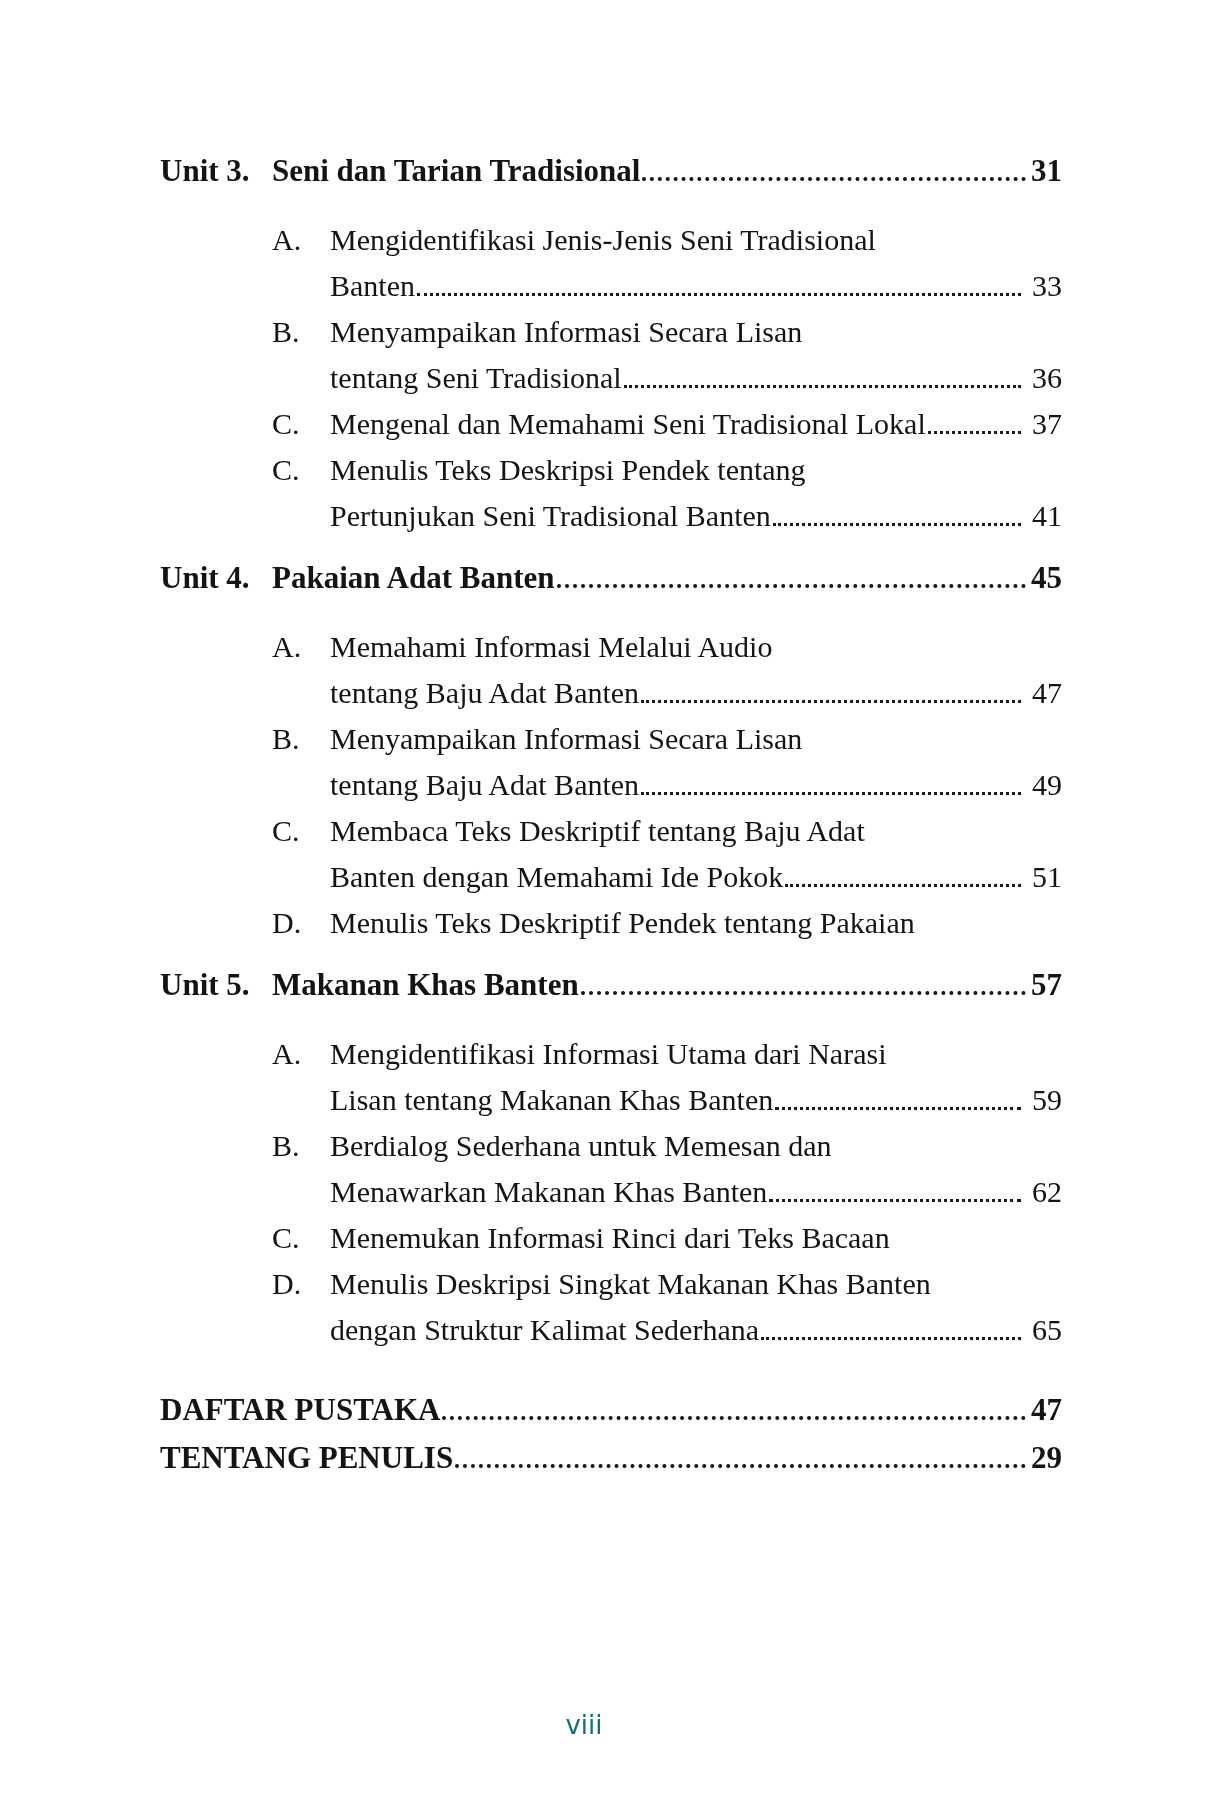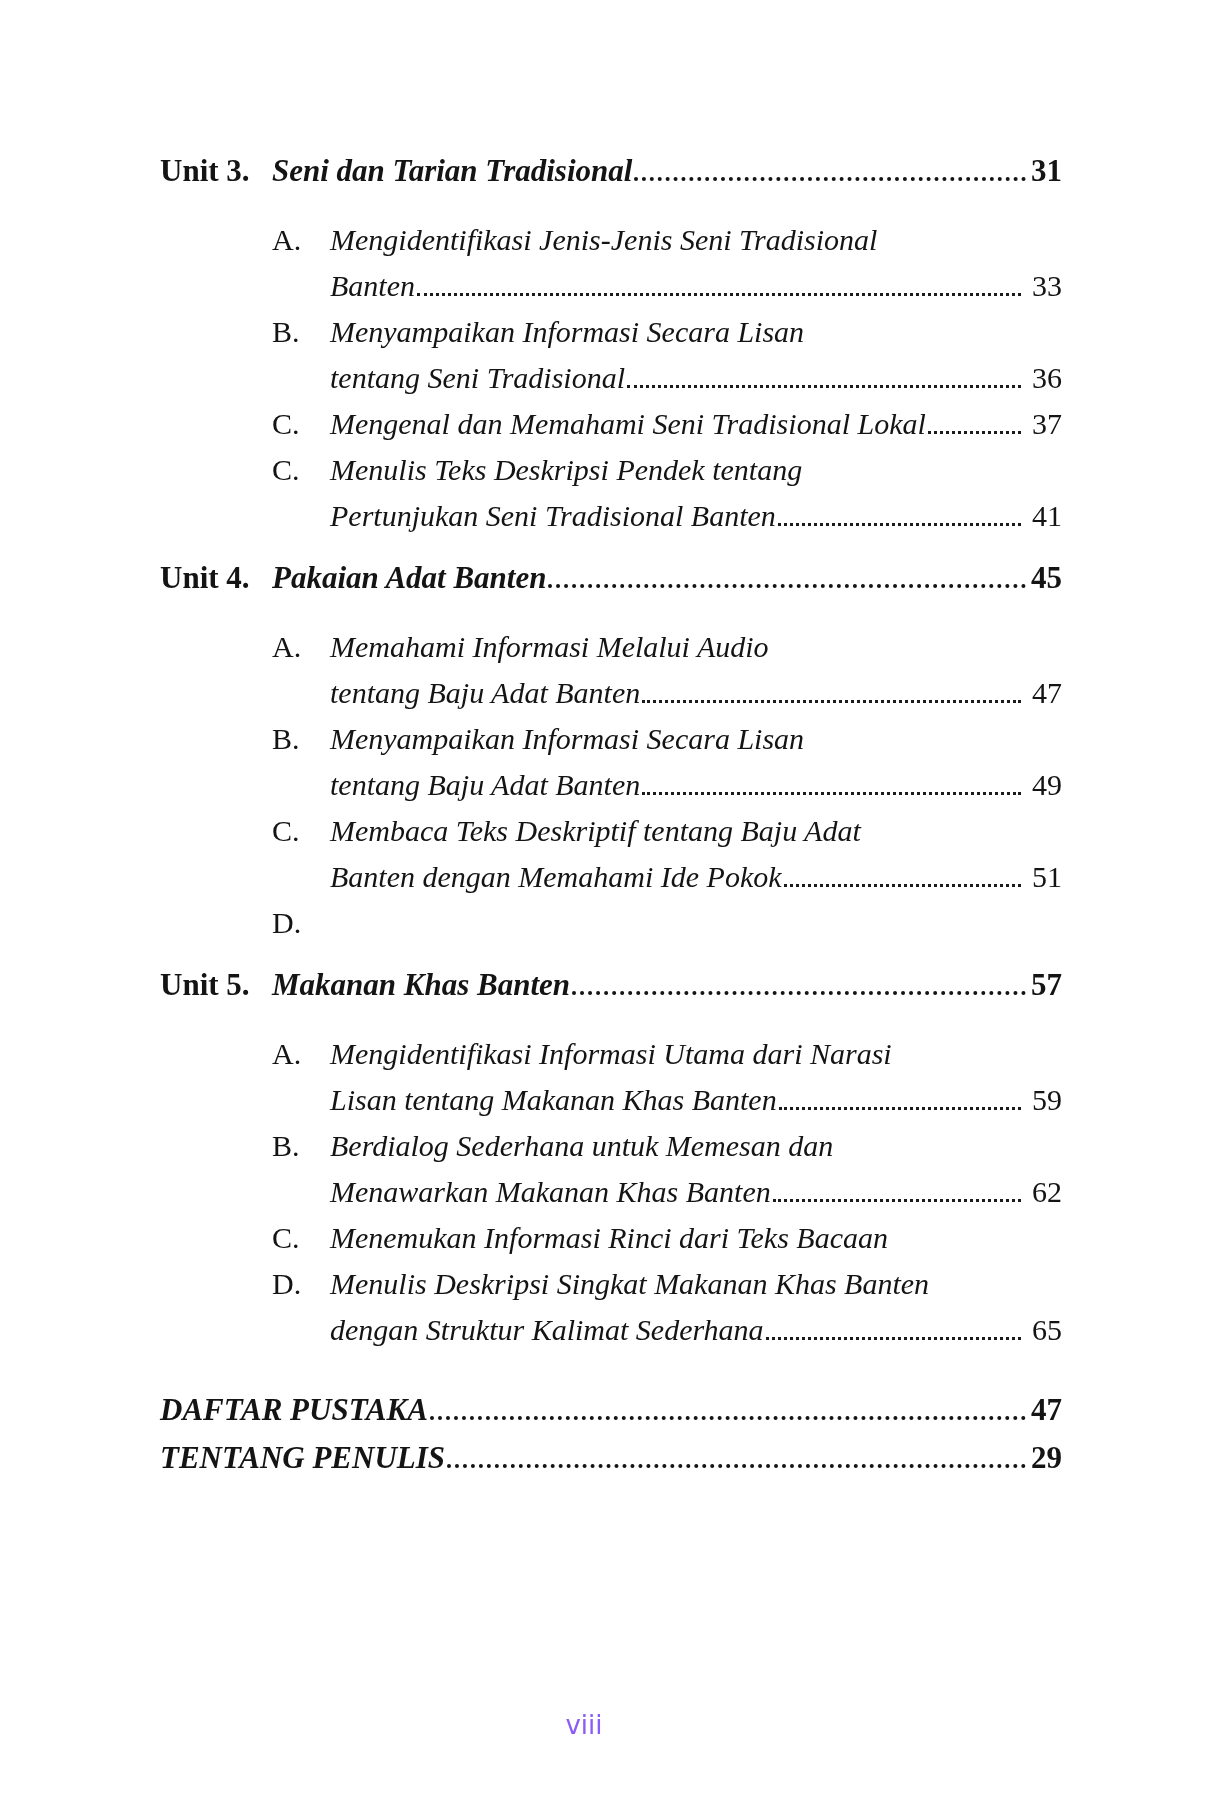--- a/index.html
+++ b/index.html
@@ -41,21 +41,20 @@
     flex: 0 0 112px;
   }
   .indent {
     flex: 0 0 112px;
   }
   .letter, .letter-spacer {
     flex: 0 0 58px;
   }
   .entry-text {
     flex: 0 0 auto;
-    font-style: italic;
   }
   .leader {
     flex: 1 1 14px;
     min-width: 14px;
     border-bottom: 3px dotted #1b1b1b;
     margin: 0 2px;
   }
   .leader-bold {
     border-bottom: 4px dotted #141414;
   }
@@ -76,21 +75,21 @@
   }
   .footer {
     position: absolute;
     top: 1705px;
     left: 0;
     width: 100%;
     text-align: center;
     font-family: "DejaVu Sans", "Liberation Sans", sans-serif;
     font-size: 26px;
     line-height: 40px;
-    color: #8b5cf6;
+    color: #0f766e;
   }
 </style>
 </head>
 <body>
 
 <div class="page">
   <div class="content">
     <div>
         <section class="toc-section">
           <div class="row unit-row">
@@ -182,20 +181,21 @@
           <div class="row item-row">
             <span class="indent"></span>
             <span class="letter-spacer"></span>
             <span class="entry-text">Banten dengan Memahami Ide Pokok</span>
             <span class="leader"></span>
             <span class="page-num num-gap">51</span>
           </div>
           <div class="row item-row">
             <span class="indent"></span>
             <span class="letter">D.</span>
+            <span class="entry-text">Menulis Teks Deskriptif Pendek tentang Pakaian</span>
           </div>
         </section>
         <section class="toc-section">
           <div class="row unit-row">
             <span class="unit-label">Unit 5.</span>
             <span class="entry-text">Makanan Khas Banten</span>
             <span class="leader leader-bold"></span>
             <span class="page-num">57</span>
           </div>
           <div class="row item-row">

